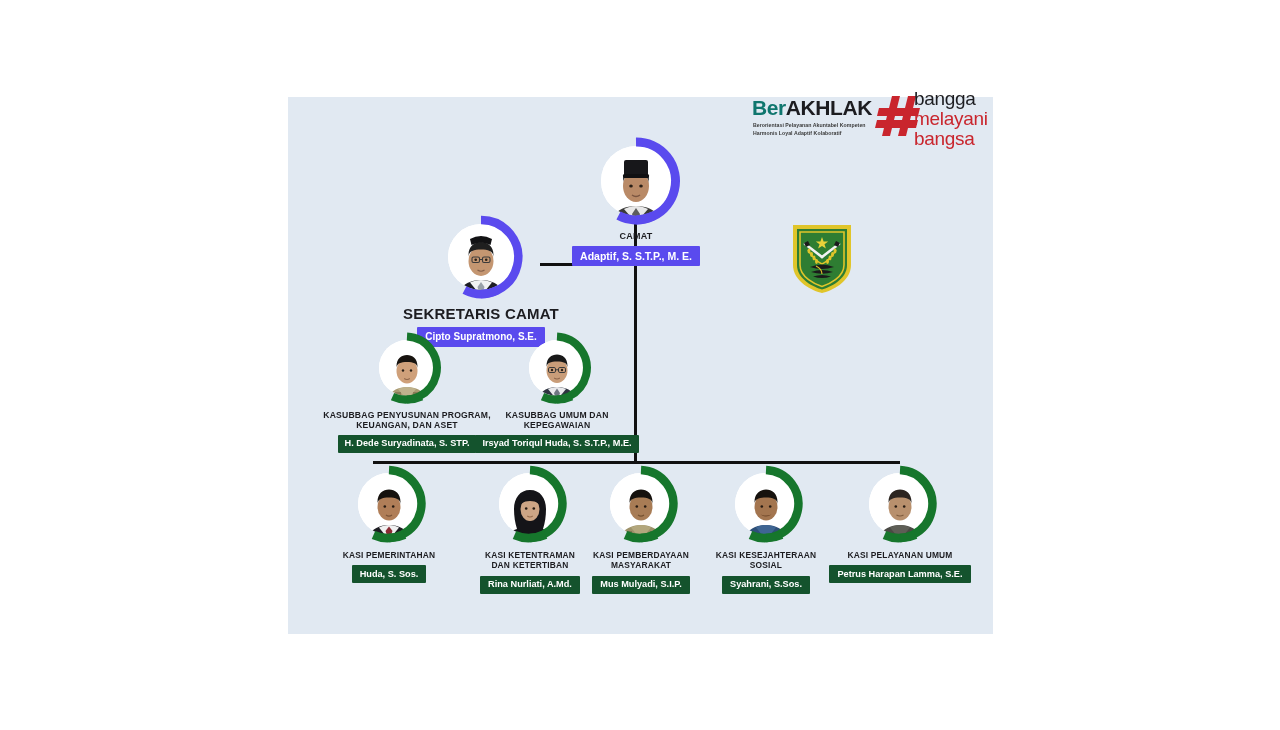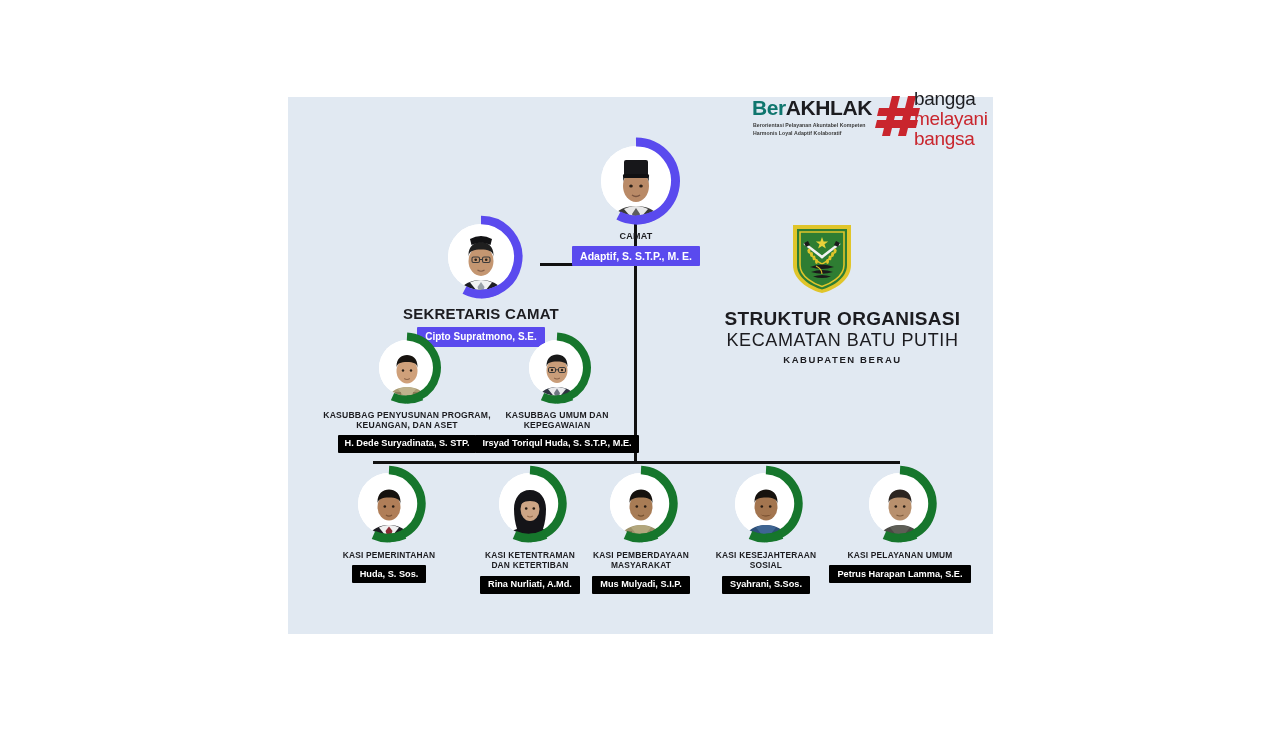--- a/index.html
+++ b/index.html
@@ -66,21 +66,21 @@
   }
   .namebadge {
     display: inline-block;
     color: #ffffff;
     font-weight: bold;
     line-height: 1;
     white-space: nowrap;
     border-radius: 1px;
   }
   .badge-purple { background: #5a4aee; }
-  .badge-green  { background: #000000; }
+  .badge-green  { background: #14532d; }
 
   
   .n-camat .avatar-wrap { width: 88px; height: 88px; }
   .n-camat .role   { font-size: 9px; margin-top: 6px; }
   .n-camat .namebadge { font-size: 10.5px; padding: 5px 8px; margin-top: 4px; }
 
   .n-sek .avatar-wrap { width: 84px; height: 84px; }
   .n-sek .role   { font-size: 15px; margin-top: 6px; }
   .n-sek .namebadge { font-size: 10px; padding: 5px 8px; margin-top: 4px; }
 
@@ -435,25 +435,20 @@
         <ellipse cx="40" cy="36" rx="1.5" ry="2.4"></ellipse>
           <ellipse cx="37.5" cy="39.5" rx="1.5" ry="2.4"></ellipse>
       </g>
       <path d="M20 45 q12-5 24 0 -12 4 -24 0z" fill="#1b1b1b"></path>
       <path d="M21 50 q11-4 22 0 -11 3.5 -22 0z" fill="#1b1b1b"></path>
       <path d="M23 54.5 q9-3 18 0 -9 3 -18 0z" fill="#1b1b1b"></path>
       <path d="M26 44 q6 3 6 8" stroke="#e0c52a" stroke-width="1.2" fill="none"></path>
     </svg>
   </div>
 
-  <div id="titleblock" style="left:412px; top:211px;">
-    <div class="t1">STRUKTUR ORGANISASI</div>
-    <div class="t2">KECAMATAN BATU PUTIH</div>
-    <div class="t3">KABUPATEN BERAU</div>
-  </div>
 
   <div id="logo" style="left:464px; top:-9px;">
     <div class="berakhlak"><span class="red">Ber</span><span>AKHLAK</span></div>
     <div class="tagline">Berorientasi Pelayanan Akuntabel Kompeten
 Harmonis Loyal Adaptif Kolaboratif</div>
     <div class="hash">
       <svg viewBox="0 0 52 52" xmlns="http://www.w3.org/2000/svg">
         <path d="M18 6 L26 6 L16 46 L8 46 Z" fill="#c9252d"></path>
         <path d="M34 6 L42 6 L32 46 L24 46 Z" fill="#c9252d"></path>
         <path d="M5 18 L46 18 L44 26 L3 26 Z" fill="#c9252d"></path>

